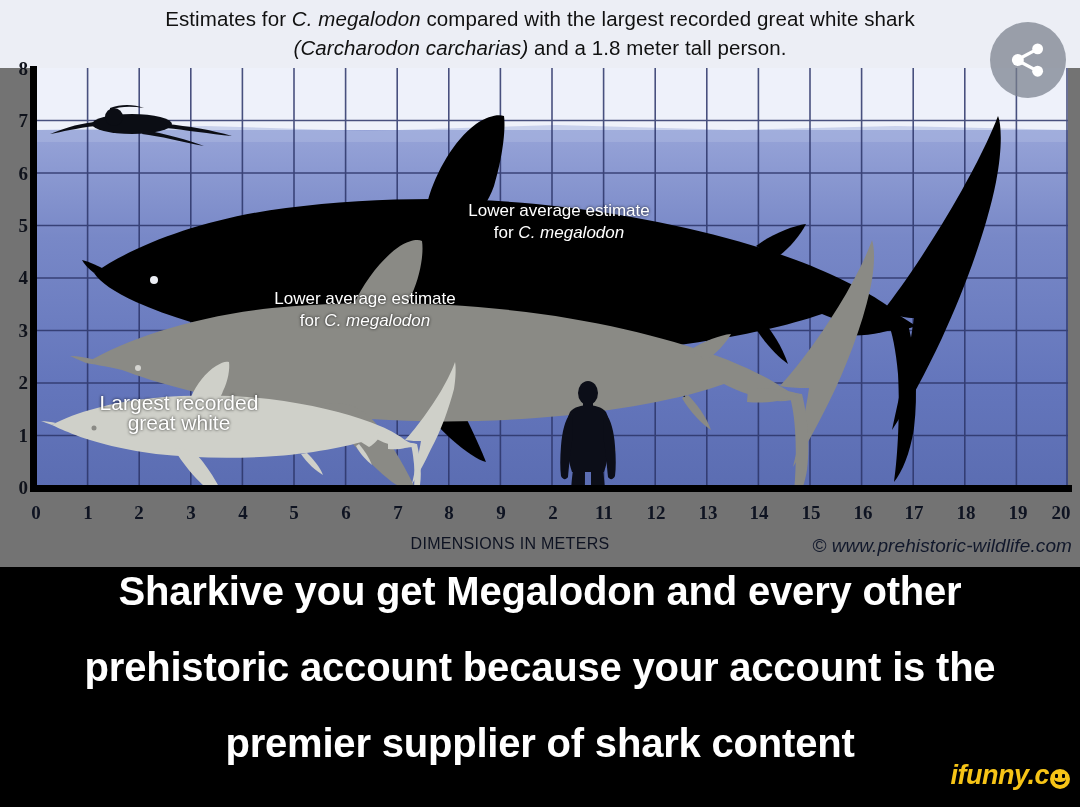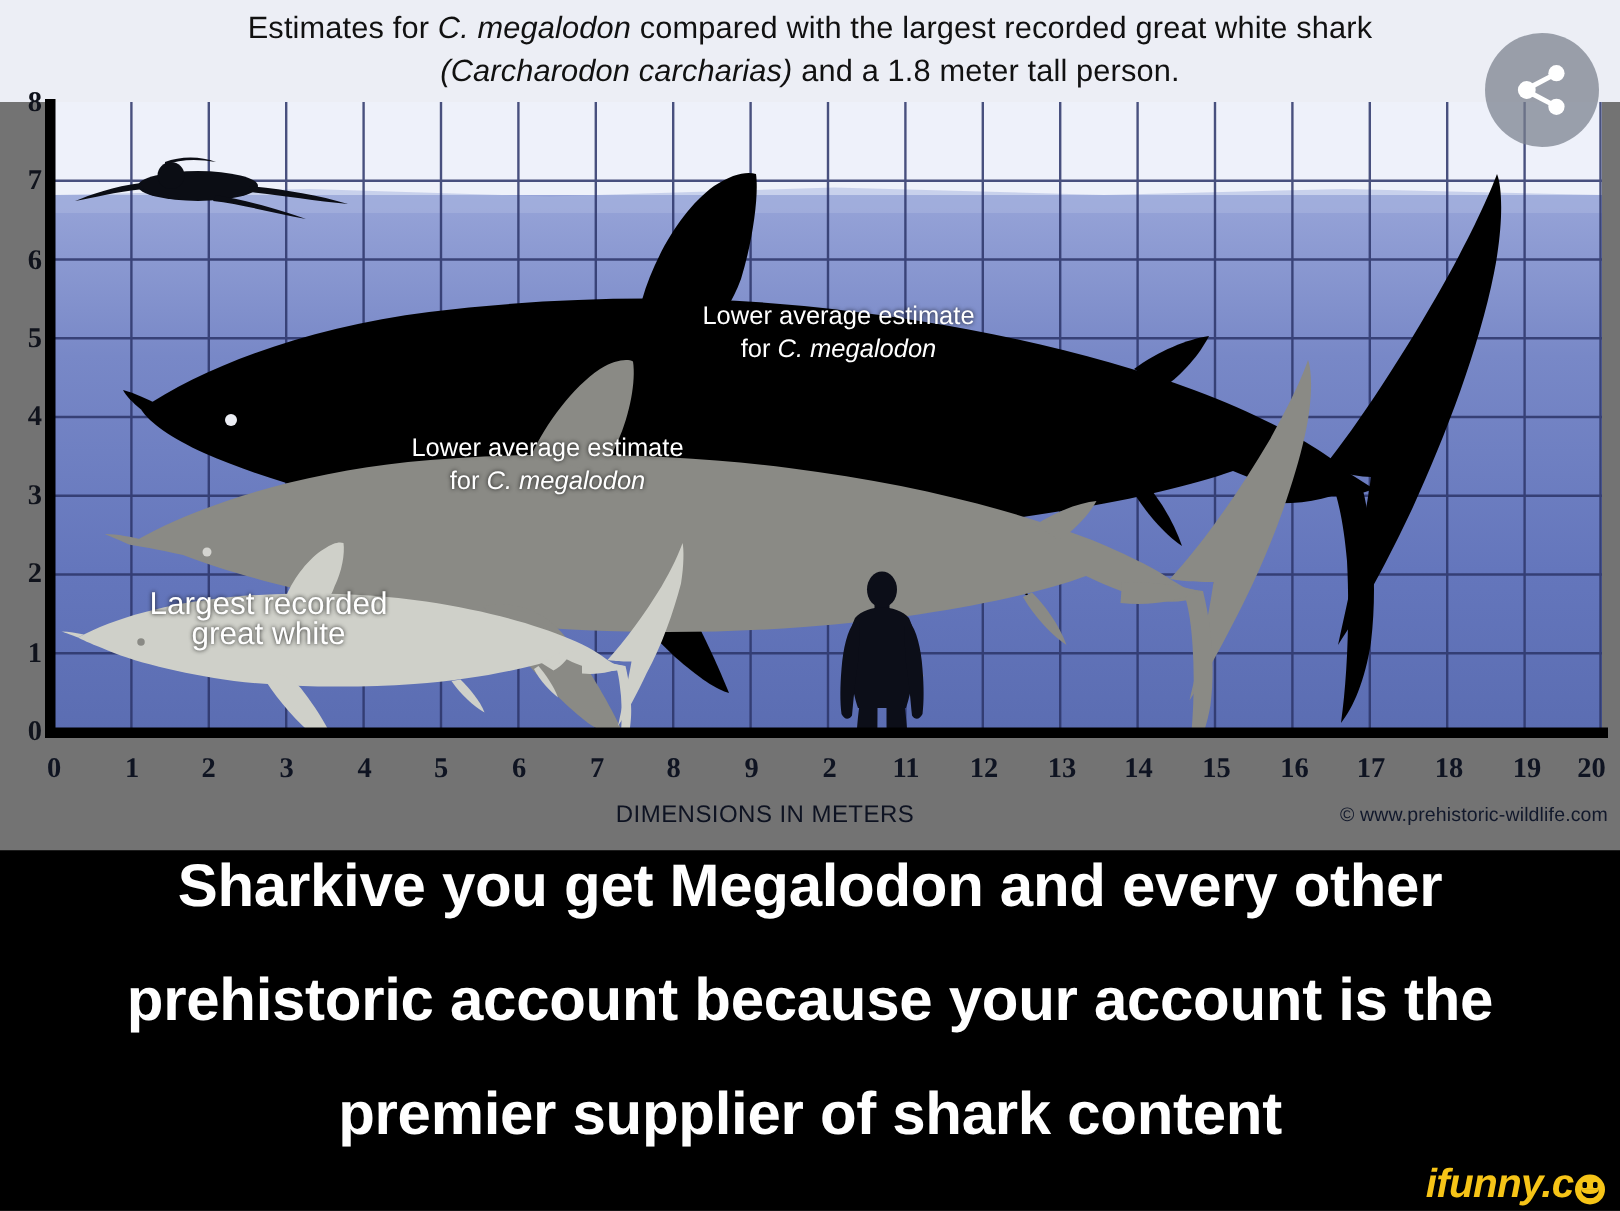--- a/index.html
+++ b/index.html
@@ -57,21 +57,21 @@
     position: absolute; width: 34px; text-align: center;
     font-size: 19px; font-weight: bold; color: #0f1422;
     font-family: "Liberation Serif", serif;
   }
   #xaxis-title {
     position: absolute; left: 290px; top: 535px; width: 440px;
     text-align: center; font-size: 16px; color: #0e1322; letter-spacing: .3px;
   }
   #credit {
     position: absolute; right: 8px; top: 535px;
-    font-size: 13px; color: #11182b; letter-spacing: .1px;
+    font-size: 19px; color: #11182b; letter-spacing: .1px; font-style: italic;
   }
 
   
   .callout {
     position: absolute; text-align: center; color: #fff;
     font-size: 17px; line-height: 22px; text-shadow: 0 0 3px rgba(0,0,0,.85);
   }
   .callout .sci { font-style: italic; }
   #label-upper { left: 394px; top: 200px; width: 330px; }
   #label-lower { left: 200px; top: 288px; width: 330px; }
@@ -92,21 +92,21 @@
     display: flex; align-items: center; justify-content: center;
     padding: 0 14px;
   }
   #caption-text {
     text-align: center; font-size: 40px; line-height: 76px;
     font-weight: bold; letter-spacing: -.2px;
   }
 
   
   #watermark {
-    position: absolute; right: 10px; bottom: 2px;
+    position: absolute; right: 10px; bottom: 16px;
     font-size: 27px; font-weight: bold; font-style: italic;
     color: #f6c417; letter-spacing: -.5px;
     display: flex; align-items: center;
   }
   #watermark .smiley {
     display: inline-block; width: 20px; height: 20px; border-radius: 50%;
     background: #f6c417; margin-left: 1px; position: relative; top: 3px;
   }
   #watermark .smiley::before,
   #watermark .smiley::after {

